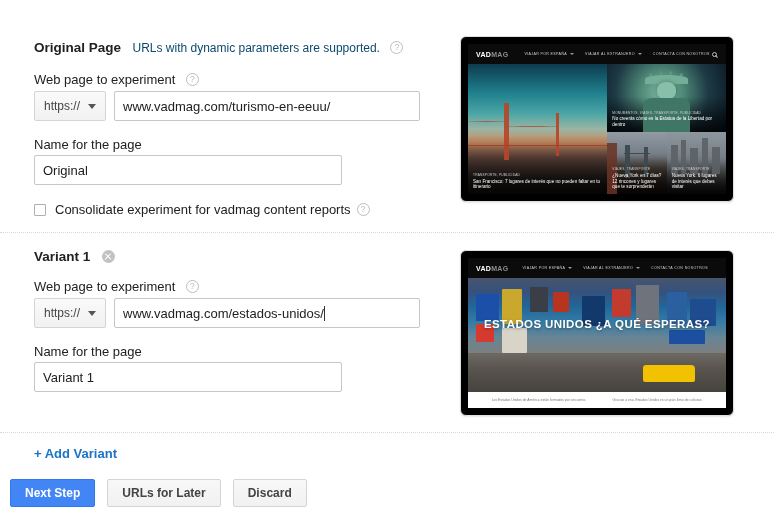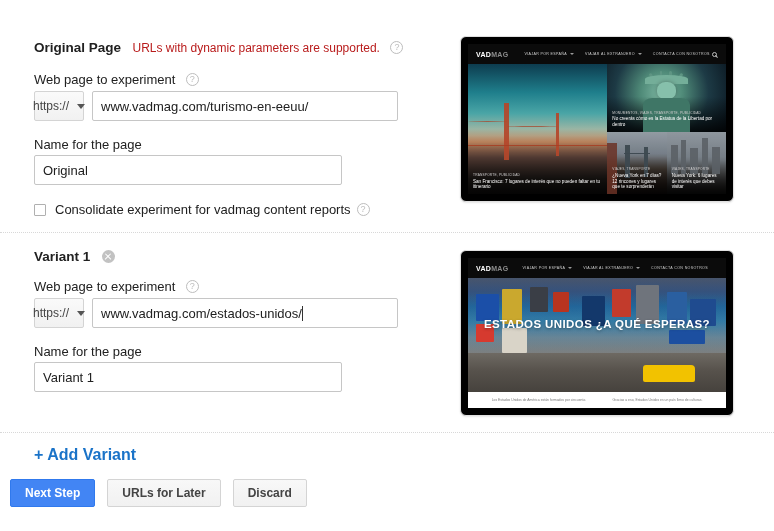--- a/index.html
+++ b/index.html
@@ -13,38 +13,38 @@
   }
   .page { position: relative; width: 774px; height: 531px; background:#fff; }
 
   
   .section { position: absolute; left: 34px; }
   .sec-title {
     font-size: 13.5px; font-weight: bold; color: #212121;
     display: inline-block; vertical-align: middle;
   }
   .sec-hint {
-    font-size: 12px; color: #b91c1c; font-weight: normal;
+    font-size: 12px; color: #0c4a6e; font-weight: normal;
     margin-left: 7px; display: inline-block; vertical-align: middle;
   }
   .help-icon {
     display: inline-block; vertical-align: middle;
     width: 13px; height: 13px; border-radius: 50%;
     border: 1px solid #bdbdbd; color: #bdbdbd;
     font-size: 9px; line-height: 11px; text-align: center;
     margin-left: 6px; font-weight: normal;
     font-family: "Liberation Sans", sans-serif;
   }
   .field-label {
     font-size: 13px; color: #212121; font-weight: normal;
     display: inline-block; vertical-align: middle;
   }
   .row { display: flex; align-items: stretch; }
   .proto-select {
-    width: 50px; height: 30px;
+    width: 72px; height: 30px;
     background: linear-gradient(#fafafa,#f1f1f1);
     border: 1px solid #d4d4d4; border-radius: 2px;
     display: flex; align-items: center; justify-content: center;
     font-size: 12px; color: #444; gap: 8px; cursor: pointer;
     user-select: none;
   }
   .caret {
     width: 0; height: 0; border-left: 4px solid transparent;
     border-right: 4px solid transparent; border-top: 5px solid #555;
   }
@@ -91,21 +91,21 @@
 
   
   .divider {
     position: absolute; left: 0; width: 774px; height: 0;
     border-top: 1px dotted #d8d8d8;
   }
 
   
   .add-variant {
     position: absolute; left: 34px; top: 446px;
-    font-size: 16px; font-weight: bold; color: #1a73c8;
+    font-size: 13px; font-weight: bold; color: #1a73c8;
     cursor: pointer;
   }
   .btn {
     height: 28px; border-radius: 2px; font-size: 12px;
     font-weight: bold; display: inline-flex; align-items: center;
     justify-content: center; cursor: pointer; user-select: none;
     font-family: "Liberation Sans", sans-serif;
   }
   .btn-primary {
     background: #4285f4; border: 1px solid #3079ed; color: #fff;

